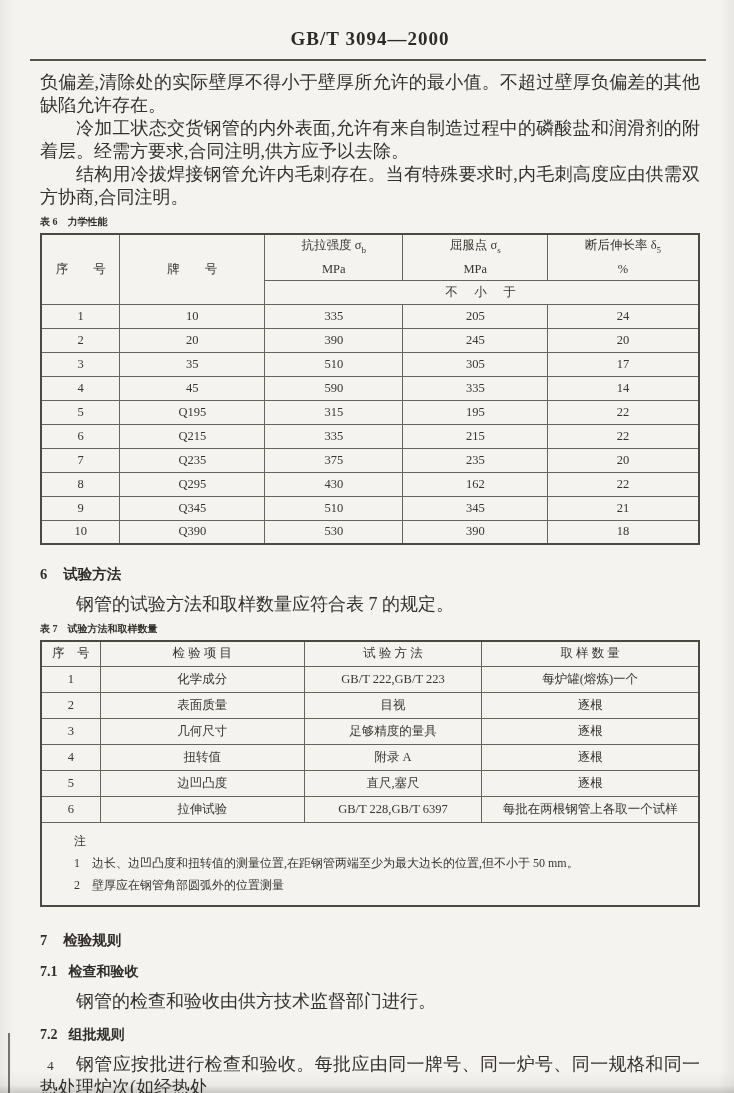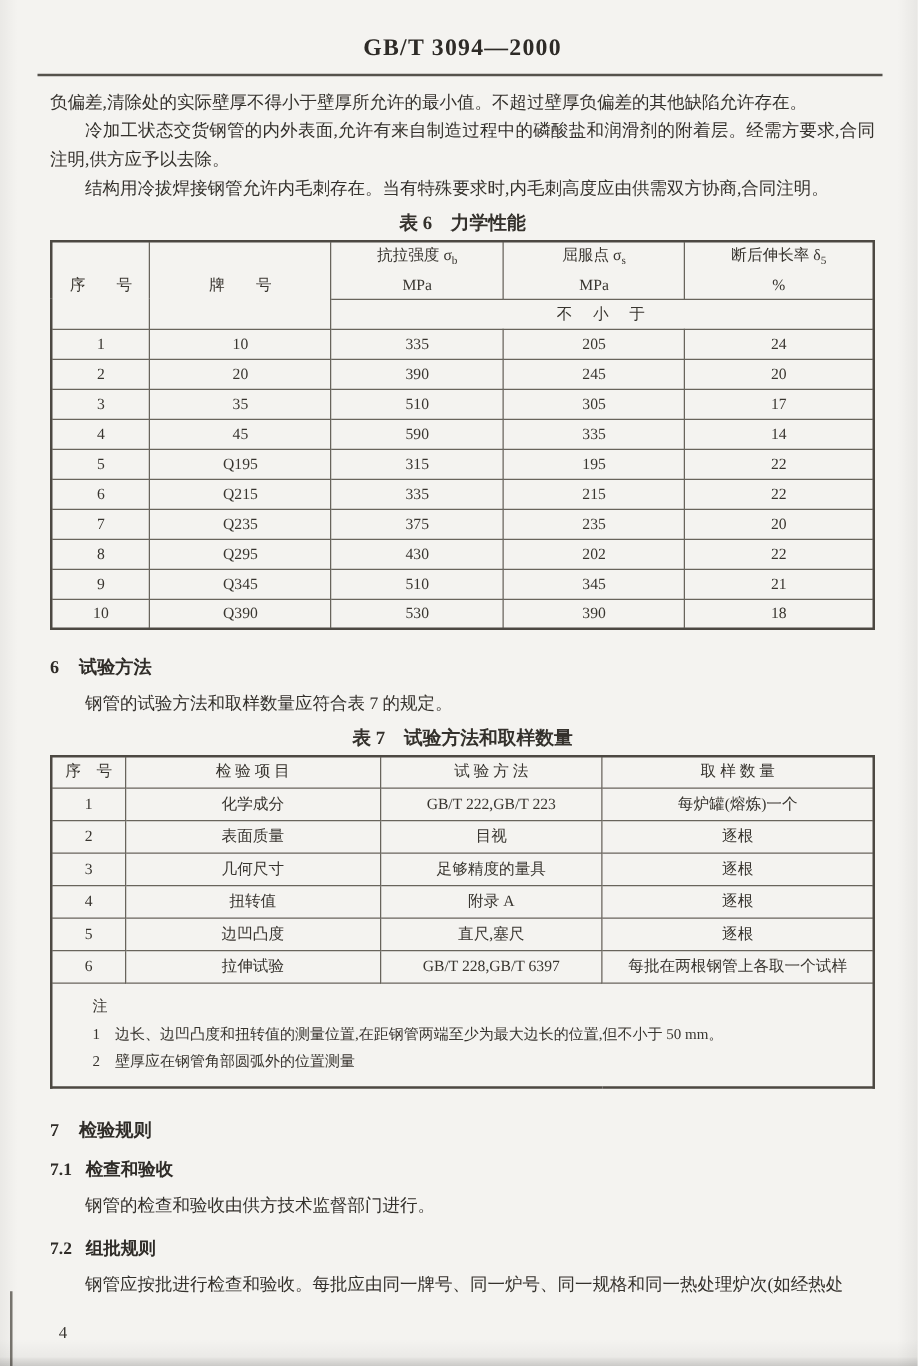--- a/index.html
+++ b/index.html
@@ -19,25 +19,25 @@
       #f4f3f0;
   }
   .doc-header{
     text-align:center;font-size:19px;font-weight:bold;
     letter-spacing:1px;color:#2e2b27;
   }
   .header-rule{
     height:2px;background:#55524c;border:none;
     margin:9px -6px 0 -10px;
   }
-  .body-text{font-size:14px;line-height:23px;text-align:justify;margin:0;}
+  .body-text{font-size:18px;line-height:23px;text-align:justify;margin:0;}
   .p1{margin-top:10px;}
   .indent{text-indent:2em;}
   .tbl-caption{
-    text-align:center;font-weight:bold;font-size:15px;
+    font-weight:bold;font-size:10px;
     margin:6px 0 4px 0;
   }
   table.t{
     width:100%;border-collapse:collapse;
     border:2px solid #4c4842;
     font-size:12.5px;color:#38352f;
     table-layout:fixed;
   }
   table.t td{
     border:1px solid #68645c;text-align:center;
@@ -152,21 +152,21 @@
         <td>7</td>
         <td>Q235</td>
         <td>375</td>
         <td>235</td>
         <td>20</td>
       </tr>
       <tr>
         <td>8</td>
         <td>Q295</td>
         <td>430</td>
-        <td>202</td>
+        <td>162</td>
         <td>22</td>
       </tr>
       <tr>
         <td>9</td>
         <td>Q345</td>
         <td>510</td>
         <td>345</td>
         <td>21</td>
       </tr>
       <tr>

